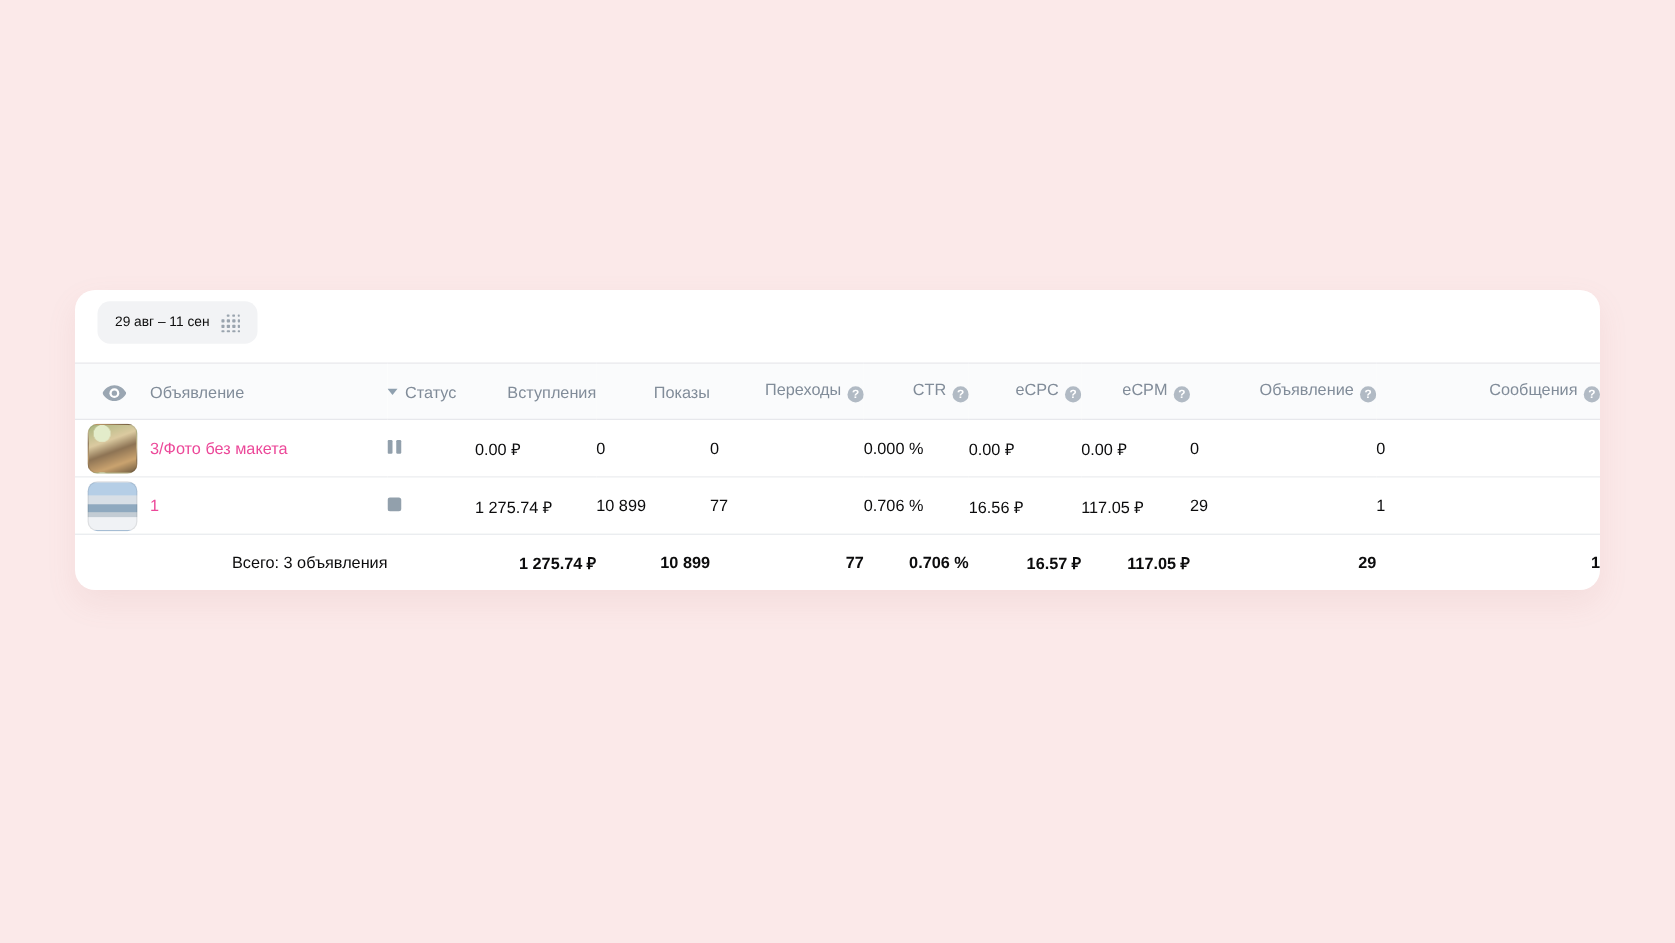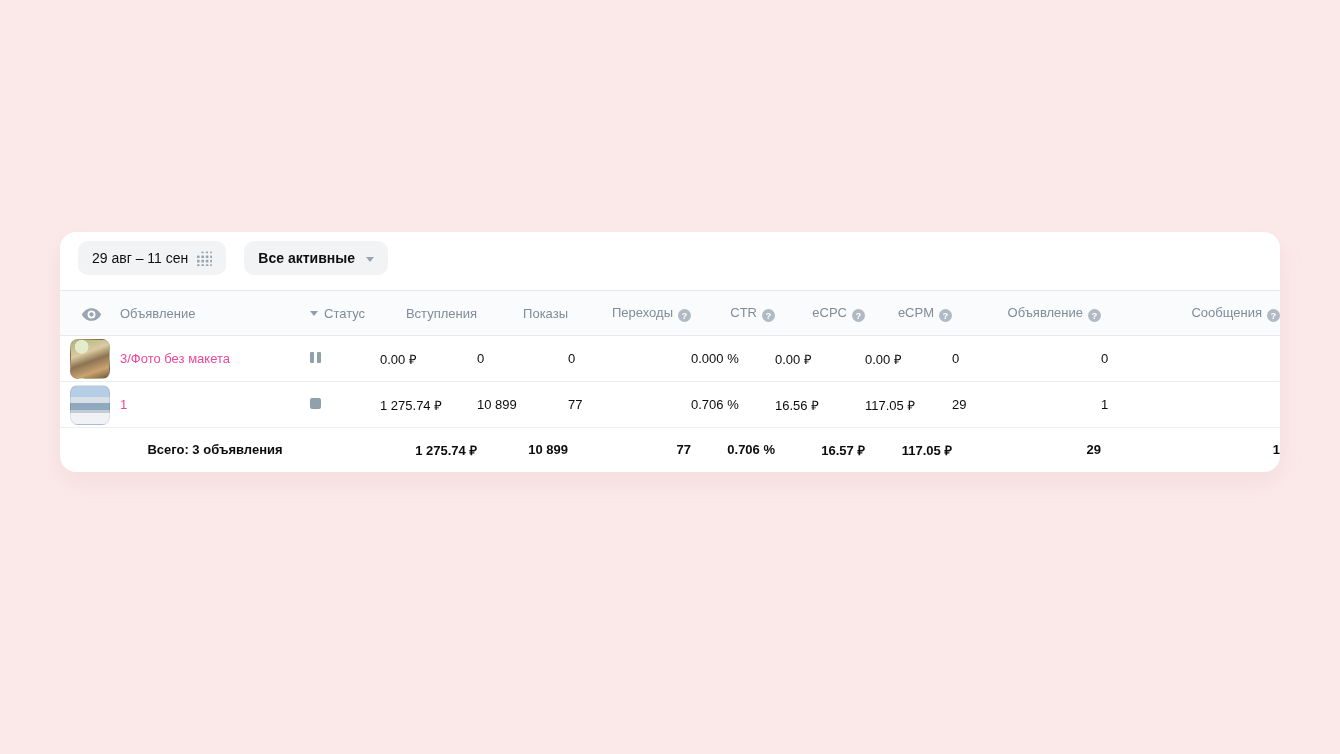--- a/index.html
+++ b/index.html
@@ -23,21 +23,21 @@
   .toolbar {
     display: flex; align-items: center; gap: 18px;
     padding: 9px 18px 15px 18px;
   }
   .tb-btn {
     display: inline-flex; align-items: center; gap: 9px;
     height: 34px; padding: 0 14px;
     background: #f2f3f5;
     border: none; border-radius: 10px;
     font-family: "Liberation Sans", sans-serif;
-    font-size: 14px; color: #0f0f0f;
+    font-size: 11px; color: #0f0f0f;
     cursor: pointer;
   }
   .tb-btn.date { font-weight: 500; }
   .tb-btn.filter { font-weight: 700; }
   .chev {
     width: 0; height: 0;
     border-left: 4.5px solid transparent;
     border-right: 4.5px solid transparent;
     border-top: 5.5px solid #9aa4ae;
     margin-left: 2px; margin-top: 2px;
@@ -105,21 +105,21 @@
   }
   
   .qicon {
     display: inline-block; width: 13px; height: 13px;
     border-radius: 50%; background: #b1bac4;
     color: #ffffff; font-size: 9.5px; font-weight: 700;
     line-height: 13px; text-align: center;
     margin-left: 5px; vertical-align: -2px;
   }
   .eye-svg, .grid-svg, .icon-wrap { display: inline-block; vertical-align: middle; }
-  tfoot .footer-label { font-weight: 700; text-align: center; }
+  tfoot .footer-label { font-weight: 400; text-align: right; }
 </style>
 </head>
 <body>
 
 <div class="card">
 
   <div class="toolbar">
     <button class="tb-btn date">
       <span>29 авг – 11 сен</span>
       <span class="icon-wrap">
@@ -137,24 +137,20 @@
               <rect x="8.8" y="8.8" width="2.6" height="2.6" rx="0.6"></rect>
               <rect x="13.2" y="8.8" width="1.8" height="2.6" rx="0.6"></rect>
             <rect x="0" y="13.2" width="2.6" height="1.8" rx="0.6"></rect>
               <rect x="4.4" y="13.2" width="2.6" height="1.8" rx="0.6"></rect>
               <rect x="8.8" y="13.2" width="2.6" height="1.8" rx="0.6"></rect>
               <rect x="13.2" y="13.2" width="1.8" height="1.8" rx="0.6"></rect>
           </g>
         </svg>
       </span>
     </button>
-    <button class="tb-btn filter">
-      <span>Все активные</span>
-      <span class="chev"></span>
-    </button>
   </div>
 
   <table>
     <colgroup>
       <col style="width:60px">
         <col style="width:190px">
         <col style="width:70px">
       <col style="width:97px">
         <col style="width:91px">
         <col style="width:123px">

